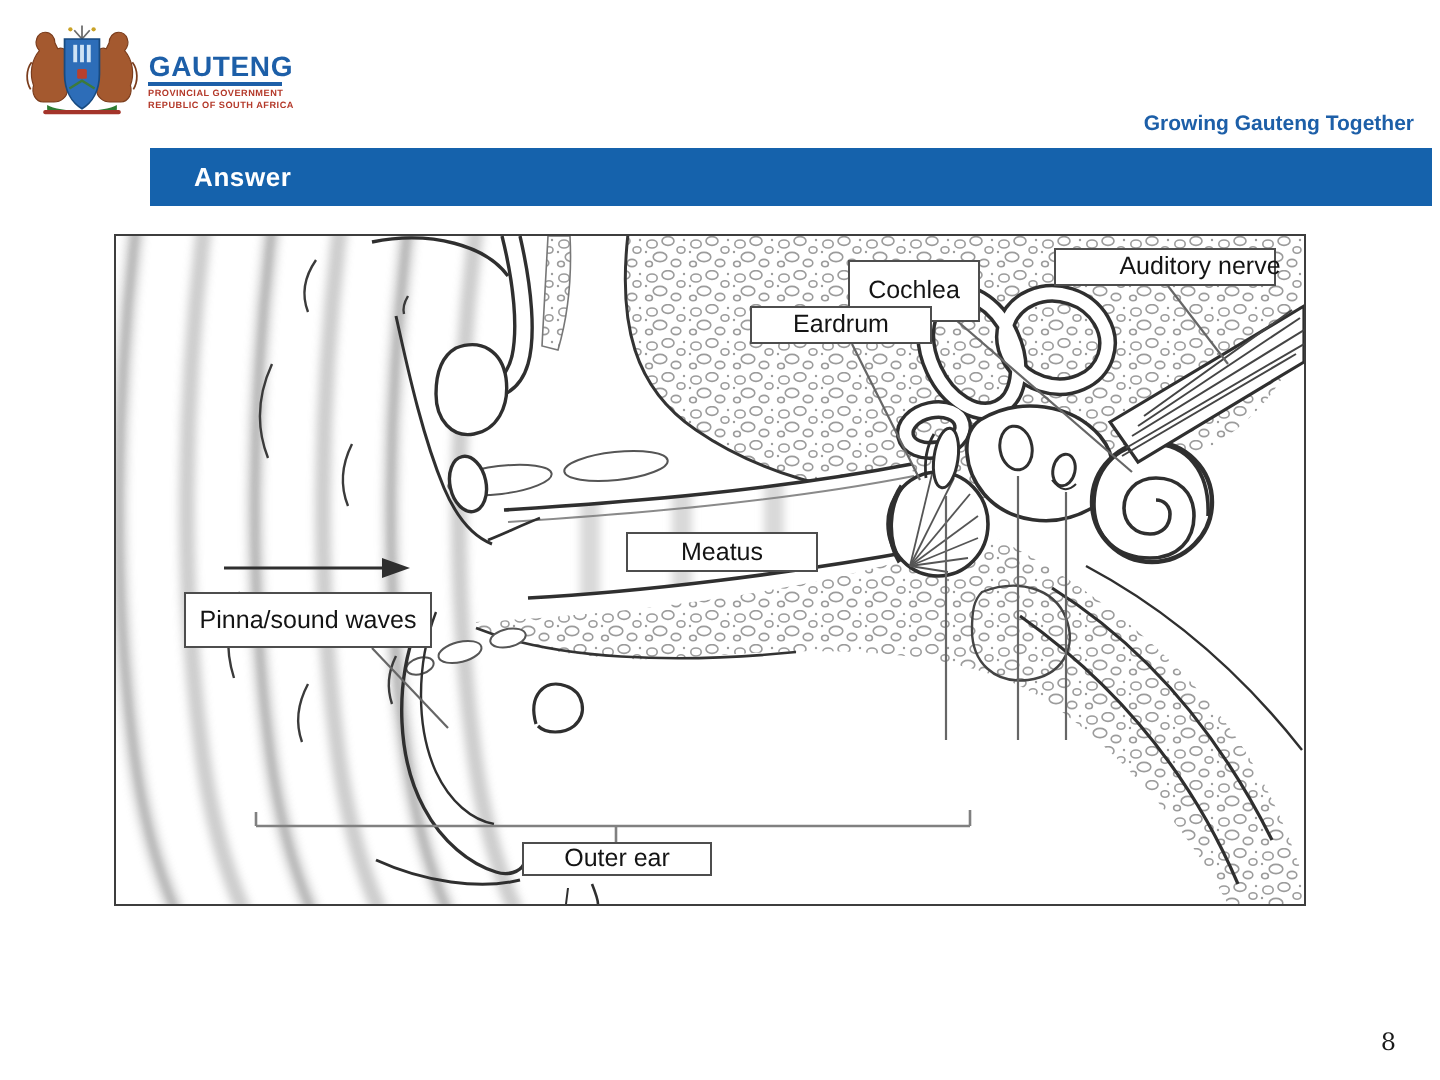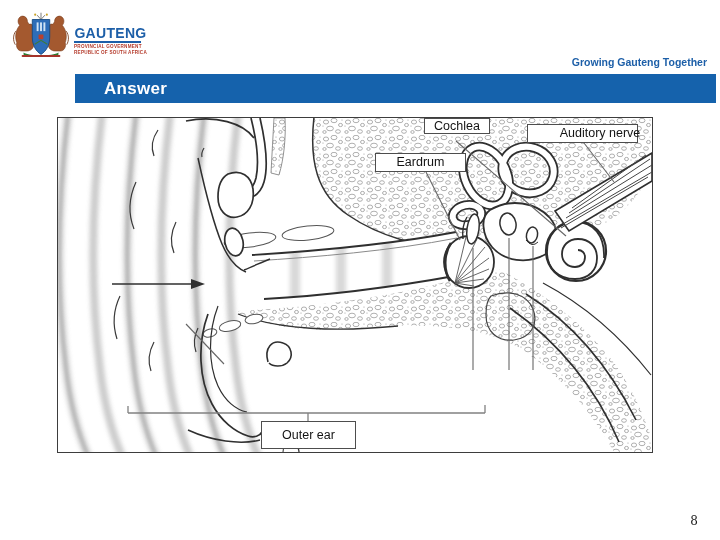--- a/index.html
+++ b/index.html
@@ -12,40 +12,40 @@
   .logo-text{position:absolute;left:74px;top:26px;line-height:1;}
   .logo-title{font-size:14px;font-weight:bold;color:#1d5fa8;letter-spacing:.3px;text-align:center;}
   .logo-underline{width:67px;height:2px;background:#1d5fa8;margin:1px 0 2px 0;}
   .logo-sub{font-size:4.6px;font-weight:bold;color:#b43a2b;letter-spacing:.25px;margin-top:1px;}
   .tagline{position:absolute;right:13px;top:27px;font-size:10.5px;font-weight:bold;color:#1d5fa8;margin-top:29px;}
   
   .title-bar{
     position:absolute;left:75px;top:74px;width:641px;height:29px;
     background:#1562ac;display:flex;align-items:center;
   }
-  .title-bar span{color:#ffffff;font-size:17px;font-weight:bold;padding-left:4px;letter-spacing:.3px;margin-left:25px;}
+  .title-bar span{color:#ffffff;font-size:13px;font-weight:bold;padding-left:22px;letter-spacing:.3px;}
   
   .diagram{
     position:absolute;left:57px;top:117px;width:594px;height:334px;
     border:1px solid #3d3d3d;background:#fff;
   }
   .diagram svg{position:absolute;left:0;top:0;}
   .lbl{
     position:absolute;box-sizing:border-box;background:#ffffff;
     border:1.4px solid #4d4d4d;color:#141414;font-size:12.5px;
     display:flex;align-items:center;justify-content:center;line-height:1;
     white-space:nowrap;
   }
-  .lbl-cochlea{left:366px;top:0;width:66px;height:16px;}
+  .lbl-cochlea{left:366px;top:12px;width:66px;height:31px;}
   .lbl-auditory{left:469px;top:6px;width:111px;height:19px;padding-left:35px;}
   .lbl-eardrum{left:317px;top:35px;width:91px;height:19px;}
   .lbl-meatus{left:255px;top:148px;width:96px;height:20px;border-width:1px;}
   .lbl-pinna{left:34px;top:178px;width:124px;height:28px;border-width:1.8px;}
   .lbl-ossicles{left:401px;top:252px;width:97px;height:20px;border-width:1.6px;}
-  .lbl-outer{left:203px;top:303px;width:95px;height:28px;border-width:1.6px;}
+  .lbl-outer{left:203px;top:303px;width:95px;height:17px;border-width:1.6px;}
   
   .page-num{
     position:absolute;right:22px;bottom:12px;font-size:12px;color:#1a1a1a;
     font-family:"DejaVu Serif","Liberation Serif",serif;
   }
 </style>
 </head>
 <body>
 
 <div class="slide">
@@ -275,18 +275,20 @@
       </g>
       <g>
         <line x1="54" y1="166" x2="133" y2="166" stroke="#2f2f2f" stroke-width="1.6"></line>
         <polygon points="133,161 147,166 133,171" fill="#2f2f2f"></polygon>
       </g>
     </svg>
 
     <div class="lbl lbl-cochlea">Cochlea</div>
     <div class="lbl lbl-auditory">Auditory nerve</div>
     <div class="lbl lbl-eardrum">Eardrum</div>
+    <div class="lbl lbl-meatus">Meatus</div>
+    <div class="lbl lbl-pinna">Pinna/sound waves</div>
     <div class="lbl lbl-outer">Outer ear</div>
   </div>
 
   <div class="page-num">8</div>
 
 </div>
 
 </body></html>

